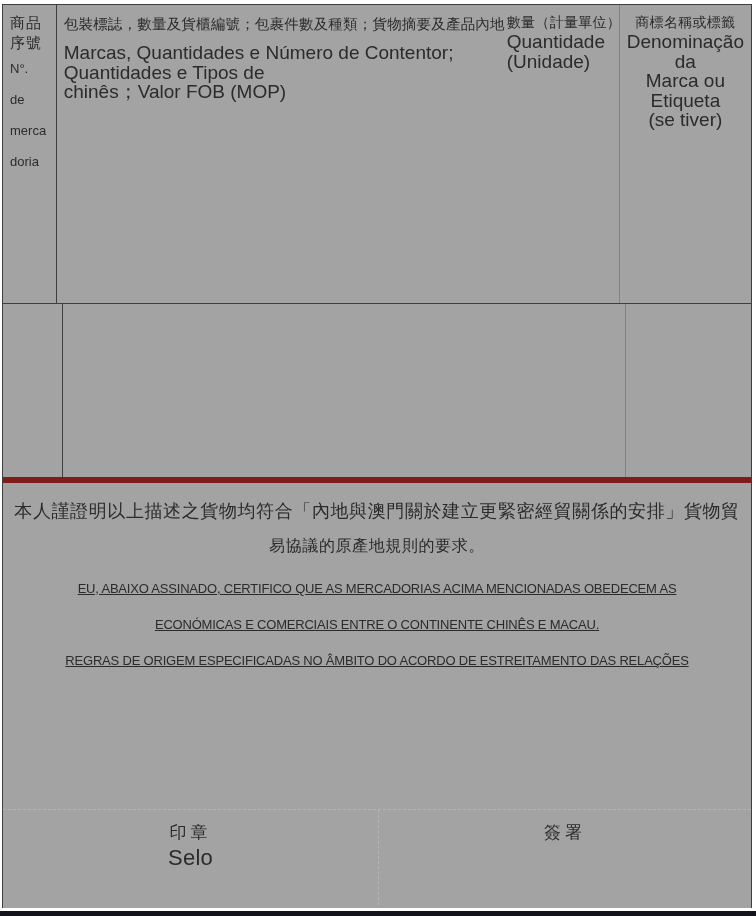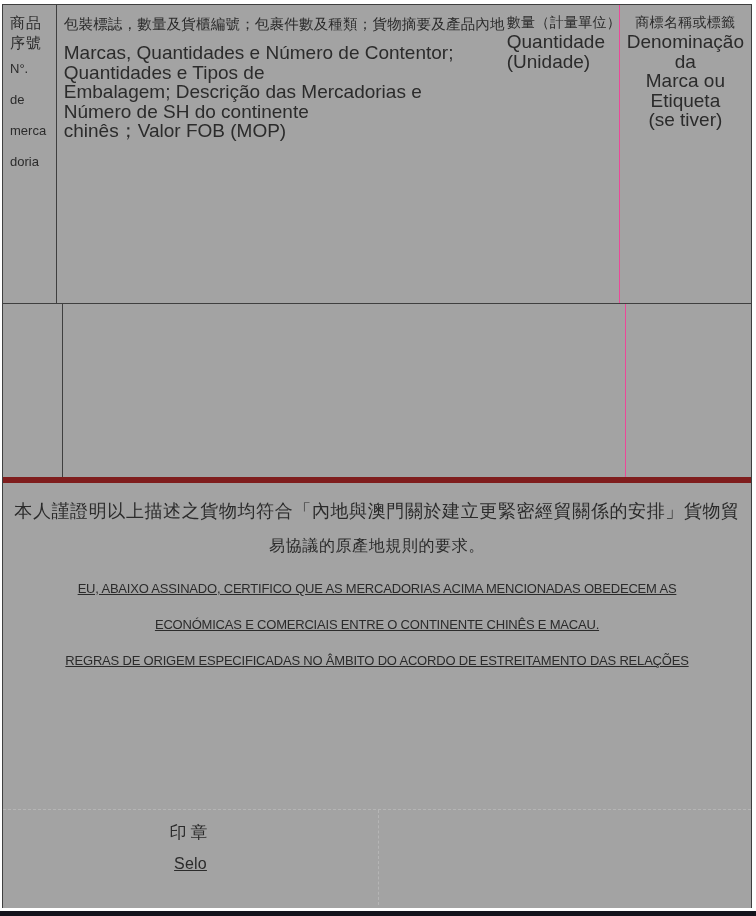--- a/index.html
+++ b/index.html
@@ -53,21 +53,21 @@
   .sign {
     border-top:1px dashed #b5b5b5;
     height:96px;
     display:flex;
     justify-content:flex-end;
   }
   .sign-cell { text-align:center; padding-top:11px; }
   .sign-left  { width:376px; border-right:1px dashed #b5b5b5; }
   .sign-right { flex:1; }
   .sign-zh { font-size:17px; letter-spacing:4px; line-height:24px; }
-  .sign-pt { font-size:16px; line-height:26px; margin-top:6px; letter-spacing:0.2px;text-decoration:underline; }
+  .sign-pt { font-size:22px; line-height:26px; margin-top:0; letter-spacing:0.2px; }
 
   .bottom-bar {
     position:absolute; left:0; right:0; bottom:0; height:5px;
     background:#14141c;
   }
 </style>
 </head>
 <body>
 
 <div class="page">
@@ -79,21 +79,20 @@
         <div class="zh-sm">序號</div>
         <div class="pt-word">N°.</div>
         <div class="pt-word">de</div>
         <div class="pt-word">merca</div>
         <div class="pt-word">doria</div>
       </div>
       <div class="col col-2 hcell">
         <div class="zh-mid">包裝標誌，數量及貨櫃編號；包裹件數及種類；貨物摘要及產品內地</div>
         <div class="pt-block">
           <div class="pt-line">Marcas, Quantidades e Número de Contentor; Quantidades e Tipos de</div>
-          <div class="pt-line">Embalagem; Descrição das Mercadorias e Número de SH do continente</div>
           <div class="pt-line">chinês；Valor FOB (MOP)</div>
         </div>
       </div>
       <div class="col col-3 hcell">
         <div class="zh-col">數量（計量單位）</div>
         <div class="pt-line">Quantidade</div>
         <div class="pt-line">(Unidade)</div>
       </div>
       <div class="col col-4 hcell">
         <div class="zh-col">商標名稱或標籤</div>
@@ -117,19 +116,20 @@
       <div class="cert-pt">ECONÓMICAS E COMERCIAIS ENTRE O CONTINENTE CHINÊS E MACAU.</div>
       <div class="cert-pt">REGRAS DE ORIGEM ESPECIFICADAS NO ÂMBITO DO ACORDO DE ESTREITAMENTO DAS RELAÇÕES</div>
     </div>
 
     <div class="sign">
       <div class="sign-cell sign-left">
         <div class="sign-zh">印章</div>
         <div class="sign-pt">Selo</div>
       </div>
       <div class="sign-cell sign-right">
+        <div class="sign-zh">簽署</div>
       </div>
     </div>
 
   </div>
 
   <div class="bottom-bar"></div>
 </div>
 
 </body></html>

